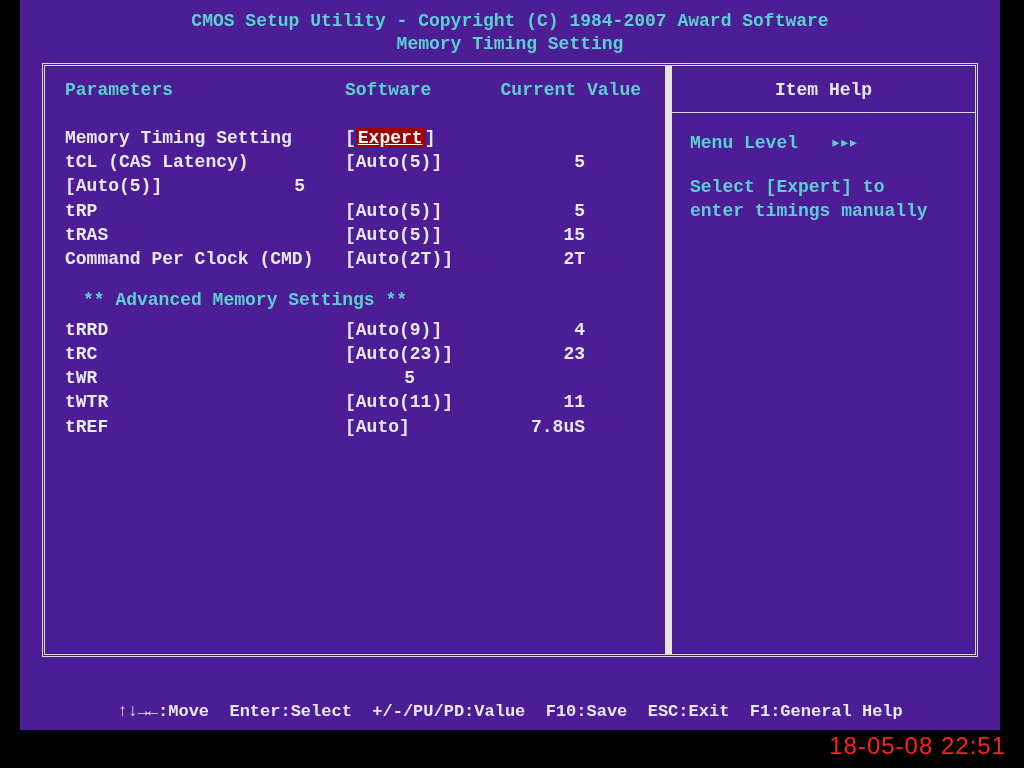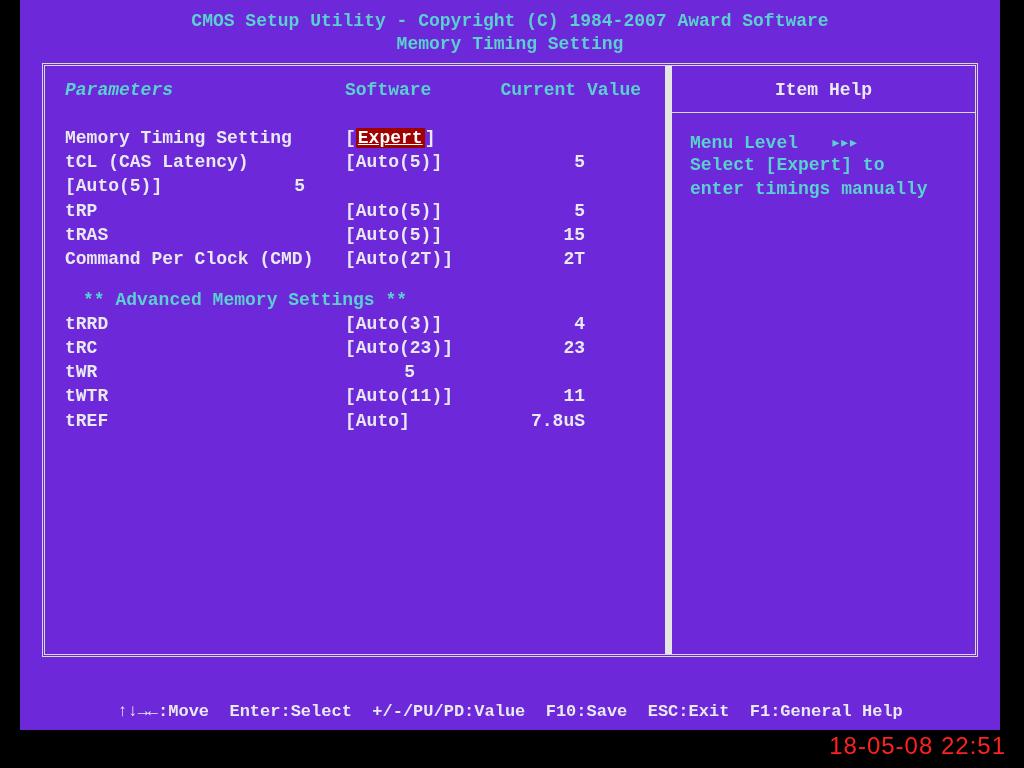--- a/index.html
+++ b/index.html
@@ -12,21 +12,21 @@
     font-size: 18px;
     font-weight: bold;
     position: relative;
   }
   .screen {
     position: absolute;
     left: 20px;
     top: 0px;
     width: 980px;
     height: 730px;
-    background: #6d28d9;
+    background: #4c1d95;
     color: #e8e8f0;
     padding: 10px 0 0 0;
   }
   .title-line {
     text-align: center;
     color: #5ad0d0;
     line-height: 1.3;
   }
   .subtitle-line {
     text-align: center;
@@ -56,50 +56,51 @@
     color: #e8e8f0;
     text-align: center;
     padding-bottom: 12px;
   }
   .right-divider {
     border-bottom: 1px solid #d8d8e0;
     margin: 0 -18px 18px -18px;
   }
   .right-menu-level {
     color: #5ad0d0;
+    margin-bottom: 22px;
   }
   .right-help-text {
     color: #5ad0d0;
     line-height: 1.35;
   }
   .col-headers {
     color: #5ad0d0;
     margin-bottom: 26px;
     display: flex;
   }
-  .col-headers .h1 { flex: 0 0 280px; font-style: italic; }
+  .col-headers .h1 { flex: 0 0 280px; }
   .col-headers .h2 { flex: 0 0 140px; }
   .col-headers .h3 { flex: 1; text-align: right; padding-right: 10px;}
   .row {
     display: flex;
     line-height: 1.35;
   }
   .row .p { flex: 0 0 280px; color: #e8e8f0; white-space: nowrap; }
   .row .s { flex: 0 0 170px; color: #e8e8f0; white-space: nowrap; }
   .row .v { flex: 0 0 70px; color: #e8e8f0; text-align: right;}
   .selected {
     background: #a00000;
     color: #fff;
     padding: 0 2px;
     text-decoration: underline;
   }
   .section-header {
     color: #5ad0d0;
     margin-top: 18px;
-    margin-bottom: 2px;
+    margin-bottom: 8px;
     padding-left: 18px;
   }
   .footer {
     color: #e8e8f0;
     margin: 2px 30px 0 30px;
     line-height: 1.25;
     font-size: 17px;
     white-space: pre;
     text-align: center;
   }
@@ -160,21 +161,21 @@
       <div class="row">
         <span class="p">Command Per Clock (CMD)</span>
         <span class="s">[Auto(2T)]</span>
         <span class="v">2T</span>
       </div>
 
       <div class="section-header">** Advanced Memory Settings **</div>
 
       <div class="row">
         <span class="p">tRRD</span>
-        <span class="s">[Auto(3)]</span>
+        <span class="s">[Auto(9)]</span>
         <span class="v">4</span>
       </div>
       <div class="row">
         <span class="p">tRC</span>
         <span class="s">[Auto(23)]</span>
         <span class="v">23</span>
       </div>
       <div class="row">
         <span class="p">tWR</span>
         <span class="v">5</span>

